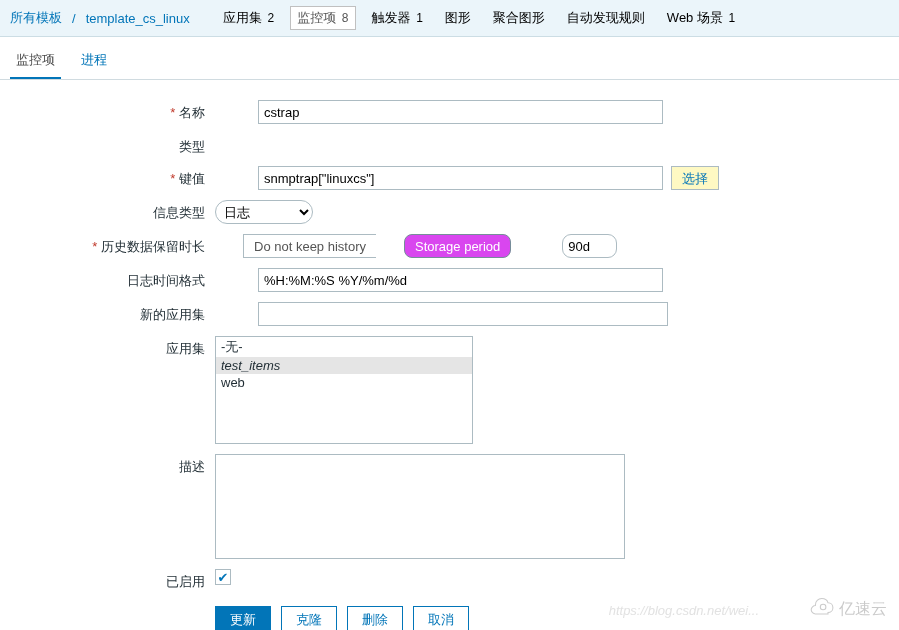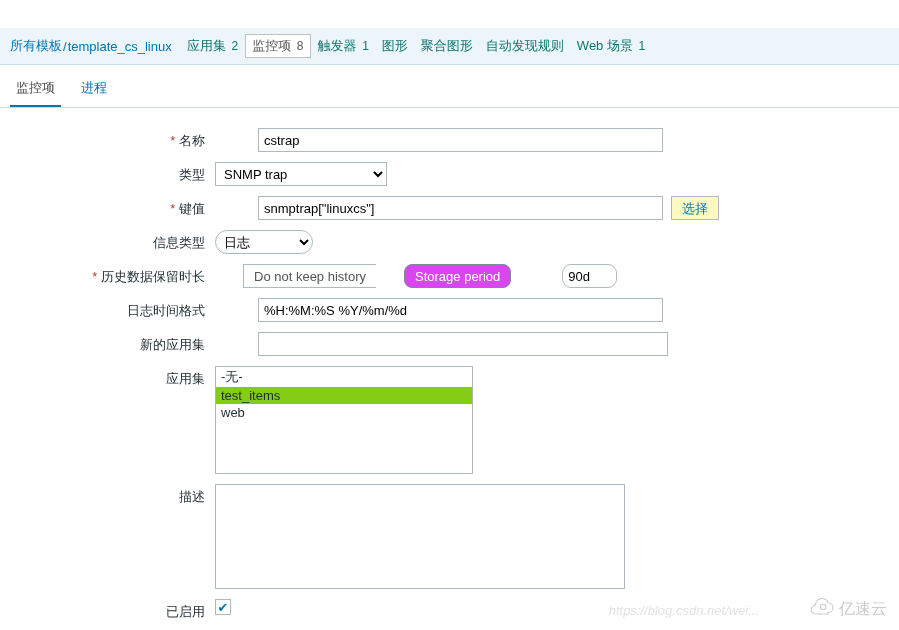--- a/index.html
+++ b/index.html
@@ -1,21 +1,21 @@
 <!DOCTYPE html>
 <html><head>
   <meta charset="utf-8">
   <style>
     * { box-sizing: border-box; margin: 0; padding: 0; }
     body { font-family: Arial, "Microsoft YaHei", sans-serif; font-size: 13px; color: #1f2c33; background: #fff; width: 899px; }
     
-    .breadcrumb { background: #ebf5fa; border-bottom: 1px solid #ccdde4; padding: 6px 10px; display: flex; align-items: center; gap: 1px; margin-top: 28px; }
+    .breadcrumb { background: #ebf5fa; border-bottom: 1px solid #ccdde4; padding: 6px 10px; display: flex; align-items: center; gap: 10px; }
     .breadcrumb a { color: #0275b8; text-decoration: none; }
     .breadcrumb .sep { color: #0275b8; }
-    .breadcrumb .bc-item { color: #0f766e; padding: 2px 6px; cursor: pointer; }
+    .breadcrumb .bc-item { color: #000000; padding: 2px 6px; cursor: pointer; }
     .breadcrumb .bc-item.active { background: #fff; border: 1px solid #c0c0c0; color: #555; }
     .breadcrumb .count { font-size: 12px; margin-left: 2px; }
     
     .tabs { padding: 10px 10px 0 10px; border-bottom: 1px solid #d0dbe0; display: flex; gap: 14px; }
     .tabs .tab { padding: 4px 6px 8px 6px; color: #0275b8; cursor: pointer; border-bottom: 2px solid transparent; }
     .tabs .tab.active { color: #4a4a4a; border-bottom: 2px solid #0275b8; }
     
     .form { padding: 20px 0 20px 0; }
     .row { display: flex; align-items: flex-start; margin-bottom: 10px; }
     .label { width: 215px; text-align: right; padding-right: 10px; padding-top: 4px; color: #1f2c33; font-size: 13px; }
@@ -34,21 +34,21 @@
     .btn { border: 1px solid #acbbc2; background: #fef9c3; color: #0275b8; padding: 3px 10px; font-size: 13px; cursor: pointer; height: 24px; }
     .btn-seg { border: 1px solid #acbbc2; padding: 3px 10px; font-size: 13px; cursor: pointer; height: 24px; background: #fff; color: #555; margin-left: 28px; }
     .btn-seg.active { background: #d946ef; color: #fff; border-color: #768d99; border-radius: 8px; }
     .seg-group { display: inline-flex; }
     .seg-group .btn-seg:first-child { border-right: none; }
     
     .new-app-input { width: 410px; border: 2px solid #8fce9b; padding: 4px 6px; height: 28px; outline: none; }
     
     .listbox { width: 258px; height: 108px; border: 1px solid #acbbc2; overflow-y: auto; background: #fff; }
     .listbox .opt { padding: 1px 5px; cursor: pointer; }
-    .listbox .opt.selected { background: #84cc16; }
+    .listbox .opt.selected { background: #e5e5e5; font-style: italic; }
     
     textarea { width: 410px; height: 105px; border: 1px solid #acbbc2; padding: 4px; font-family: inherit; font-size: 13px; resize: none; }
     
     .checkbox { width: 16px; height: 16px; border: 1px solid #acbbc2; display: inline-flex; align-items: center; justify-content: center; cursor: pointer; }
     .checkbox .check { color: #0275b8; font-size: 13px; line-height: 1; }
     
     .actions { padding-left: 215px; display: flex; gap: 10px; margin-top: 15px; }
     .btn-primary { background: #0275b8; color: #fff; border: 1px solid #0275b8; padding: 4px 14px; font-size: 13px; cursor: pointer; }
     .btn-outline { background: #fff; color: #0275b8; border: 1px solid #0275b8; padding: 4px 14px; font-size: 13px; cursor: pointer; }
     
@@ -82,25 +82,20 @@
 
   <div class="row">
     <div class="label req">名称</div>
     <div class="controls">
       <input type="text" class="inp-wide" value="cstrap" style="">
     </div>
   </div>
 
   <div class="row">
     <div class="label">类型</div>
-    <div class="controls">
-      <select class="sel-type">
-        <option>SNMP trap</option>
-      </select>
-    </div>
   </div>
 
   <div class="row">
     <div class="label req">键值</div>
     <div class="controls">
       <input type="text" class="inp-key" value="snmptrap[&quot;linuxcs&quot;]" style="">
       <button class="btn">选择</button>
     </div>
   </div>
 

